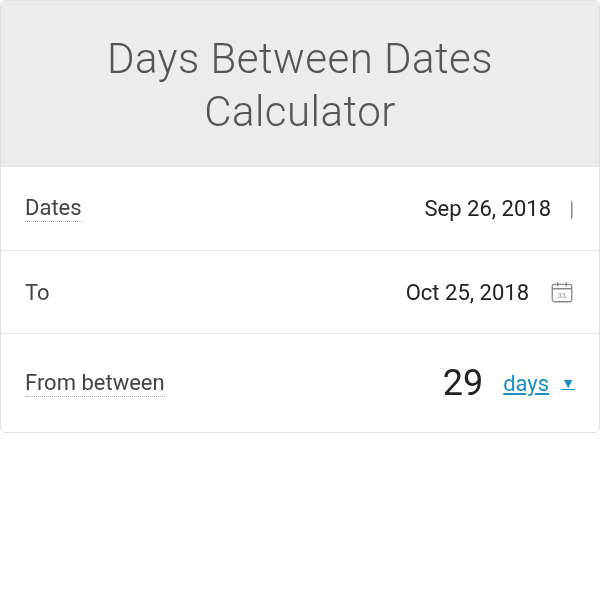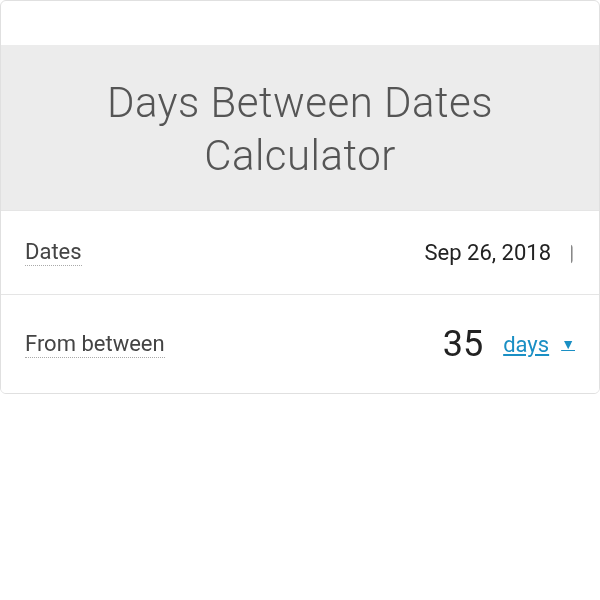--- a/index.html
+++ b/index.html
@@ -16,21 +16,20 @@
     .card {
       border: 1px solid #e0e0e0;
       border-radius: 6px;
       overflow: hidden;
       margin: 0;
     }
     .header {
       background: #ececec;
       padding: 32px 20px 28px;
       text-align: center;
-      margin-top: 44px;
     }
     .header h1 {
       font-size: 42px;
       font-weight: 300;
       color: #555;
       line-height: 1.25;
       letter-spacing: 0.5px;
     }
     .row {
       display: flex;
@@ -120,24 +119,39 @@
         <svg viewBox="0 0 24 24" fill="none" stroke="#888" stroke-width="1.5">
           <rect x="3" y="5" width="18" height="16" rx="2"></rect>
           <line x1="3" y1="9" x2="21" y2="9"></line>
           <line x1="8" y1="3" x2="8" y2="7"></line>
           <line x1="16" y1="3" x2="16" y2="7"></line>
         </svg>
       </span>
     </div>
   </div>
 
+  <div class="row">
+    <span class="label-plain">To</span>
+    <div class="value-area">
+      <span class="date-value">Oct 25, 2018</span>
+      <span class="calendar-icon">
+        <svg viewBox="0 0 24 24" fill="none" stroke="#888" stroke-width="1.2">
+          <rect x="3" y="5" width="18" height="16" rx="2"></rect>
+          <line x1="3" y1="9" x2="21" y2="9"></line>
+          <line x1="8" y1="3" x2="8" y2="7"></line>
+          <line x1="16" y1="3" x2="16" y2="7"></line>
+          <text x="12" y="17.5" font-size="7" fill="#888" stroke="none" text-anchor="middle" font-family="Arial">31</text>
+        </svg>
+      </span>
+    </div>
+  </div>
 
   <div class="row">
     <span class="label">From between</span>
     <div class="value-area">
-      <span class="result-value">35</span>
+      <span class="result-value">29</span>
       <span class="unit-select">
         <span>days</span>
         <span class="dropdown-arrow">▼</span>
       </span>
     </div>
   </div>
 </div>
 
 </body></html>

